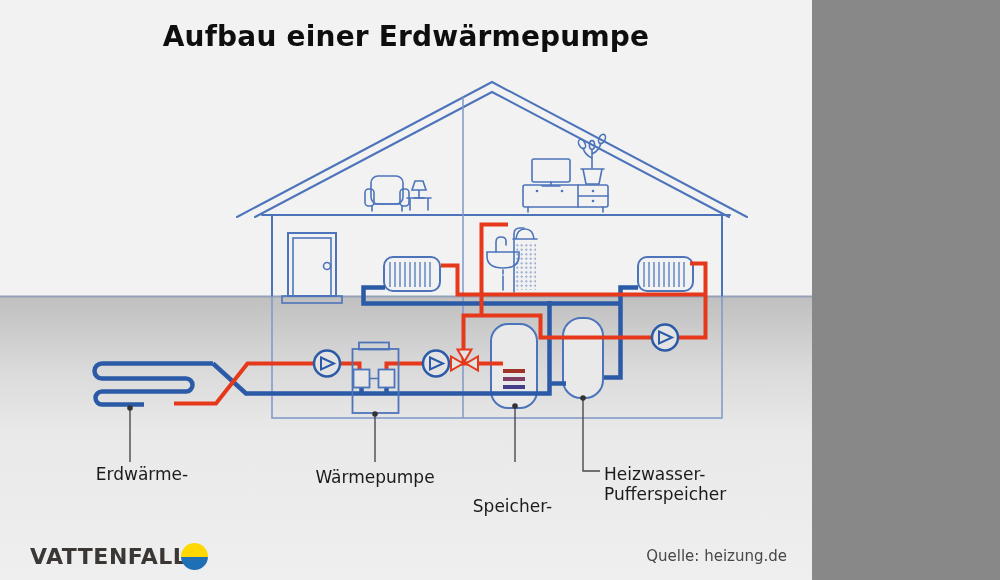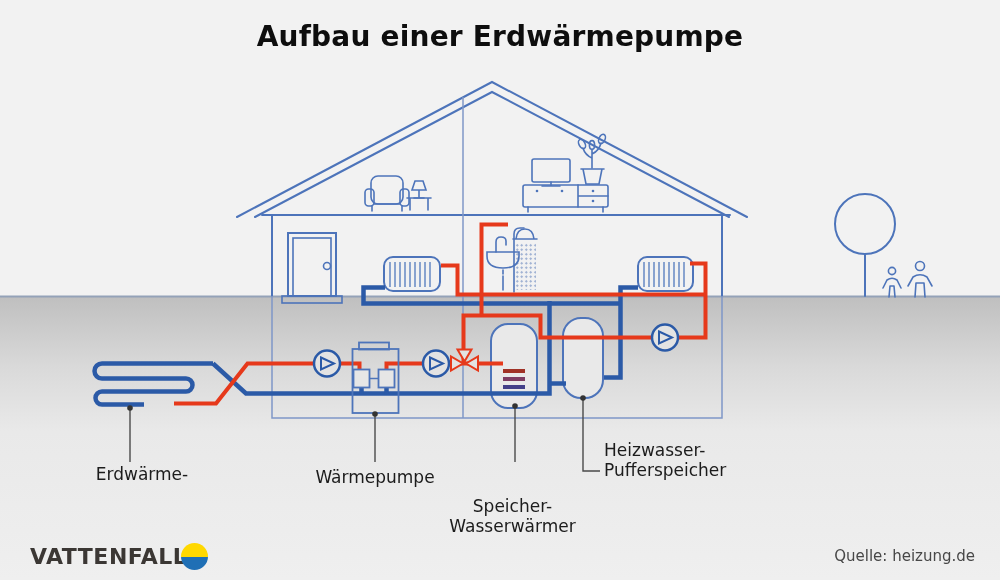--- a/index.html
+++ b/index.html
@@ -1,41 +1,41 @@
 <!DOCTYPE html>
 <html style="--house_line: #4d74ba; --line_light: #7f97c7; --pipe_red: #e6391b; --pipe_blue: #2b5aa7; --fin: #6f8fc6; --ground_line: #94a2b8; --text: #1c1c1c; --brand: #3b3734; --logo_yellow: #ffd800; --logo_blue: #1f6fb5; --sky: #f2f2f2;"><head>
 <meta charset="utf-8">
 <style>
   :root{
     --house_line:#4d74ba; --line_light:#7f97c7; --pipe_red:#e6391b; --pipe_blue:#2b5aa7;
     --fin:#6f8fc6; --ground_line:#94a2b8; --text:#1c1c1c; --brand:#3b3734;
     --logo_yellow:#ffd800; --logo_blue:#1f6fb5; --sky:#f2f2f2;
   }
   html,body{margin:0;padding:0;background:#888;}
-  .canvas{position:relative;width:1000px;height:580px;overflow:hidden;
+  .canvas{position:relative;width:812px;height:580px;overflow:hidden;
     font-family:"DejaVu Sans",sans-serif;background:var(--sky);}
   .ground{position:absolute;left:0;top:296px;width:1000px;height:284px;
     background:linear-gradient(180deg,#bfbfbf 0px,#d9d9d9 70px,#e9e9e9 135px,#efefef 100%);}
   .page-title{position:absolute;left:0;right:0;top:20px;text-align:center;margin:0;
     font-size:28px;font-weight:800;color:#0e0e0e;letter-spacing:.2px;}
   svg{position:absolute;left:0;top:0;}
   .sh{stroke:var(--house_line);stroke-width:2;fill:none;stroke-linecap:round;}
   .sh15{stroke:var(--house_line);stroke-width:1.6;fill:none;stroke-linecap:round;}
   .sl{stroke:var(--line_light);stroke-width:1.5;fill:none;}
   .pr{stroke:var(--pipe_red);stroke-width:4;fill:none;}
   .pb{stroke:var(--pipe_blue);stroke-width:4.5;fill:none;}
   .finline{stroke:var(--fin);stroke-width:1.6;fill:none;}
   .lead{stroke:#4a4a4a;stroke-width:1.4;fill:none;}
   .spray{position:absolute;left:515px;top:243px;width:21px;height:47px;
     background-image:radial-gradient(#9aadd0 1px,transparent 1.2px);background-size:4.5px 4.5px;}
   .lbl{position:absolute;font-size:17px;line-height:20px;font-weight:500;color:var(--text);text-align:center;}
   .lbl-collector{left:67px;top:464px;width:150px;}
   .lbl-hp{left:295px;top:467px;width:160px;}
   .lbl-wh{left:425px;top:464px;width:175px;margin-top:32px;}
-  .lbl-buffer{left:604px;top:440px;width:180px;text-align:left;}
+  .lbl-buffer{left:604px;top:464px;width:180px;text-align:left;}
   .brand{position:absolute;left:30px;top:544px;font-size:22px;font-weight:800;
     color:var(--brand);letter-spacing:.5px;}
   .logo-circle{position:absolute;left:181px;top:543px;width:27px;height:27px;border-radius:50%;
     background:linear-gradient(180deg,var(--logo_yellow) 0 50%,var(--logo_blue) 50% 100%);}
   .source{position:absolute;right:25px;top:547px;font-size:15px;color:#474747;}
 </style>
 </head>
 <body>
 
 <div class="canvas">
@@ -197,21 +197,20 @@
         <circle cx="583" cy="398" r="2.8" fill="#333"></circle>
     </g>
   </svg>
 
   <div class="lbl lbl-collector">
     <div>Erdwärme-</div>
   </div>
   <div class="lbl lbl-hp">Wärmepumpe</div>
   <div class="lbl lbl-wh">
     <div>Speicher-</div>
-    <div>Wasserwärmer</div>
   </div>
   <div class="lbl lbl-buffer">
     <div>Heizwasser-</div>
     <div>Pufferspeicher</div>
   </div>
 
   <div class="brand">VATTENFALL</div>
   <div class="logo-circle"></div>
   <div class="source">Quelle: heizung.de</div>
 </div>

